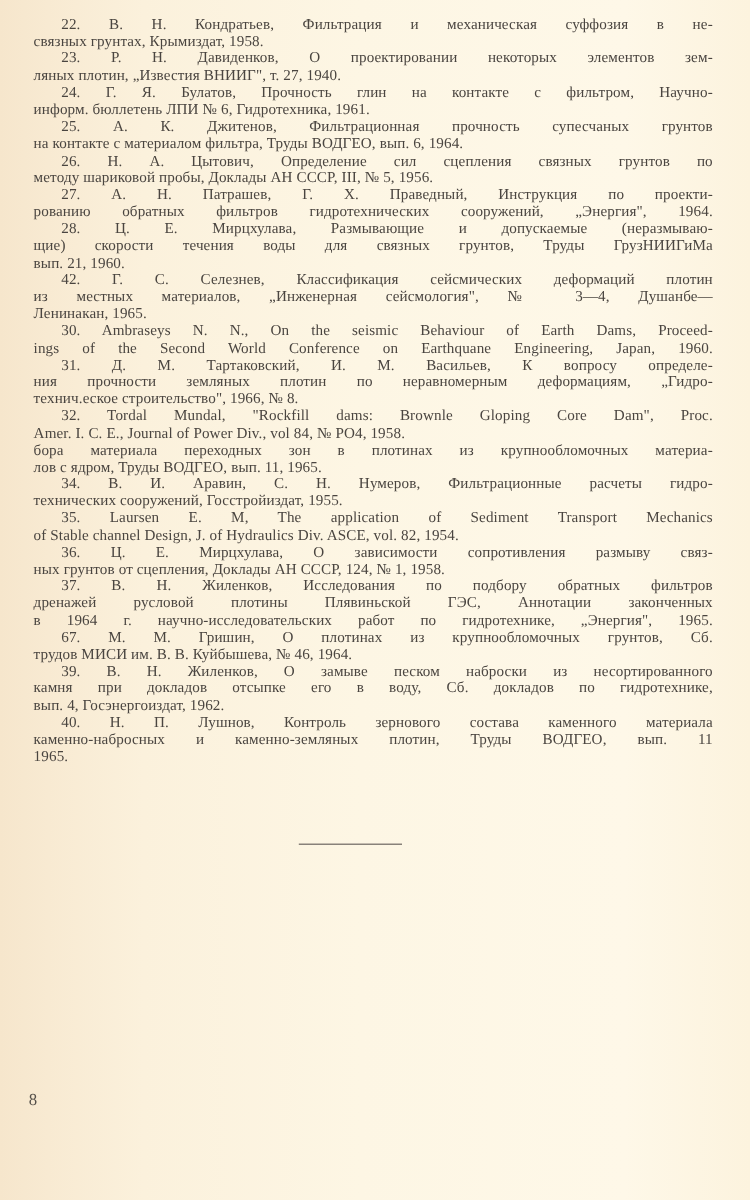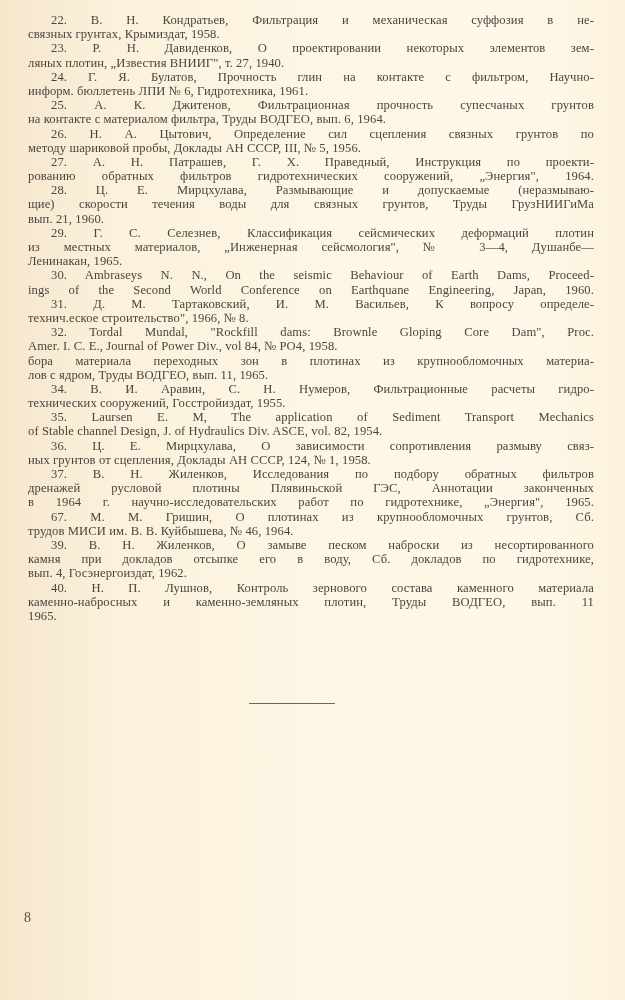--- a/index.html
+++ b/index.html
@@ -94,32 +94,33 @@
       <div class="line just">рованию обратных фильтров гидротехнических сооружений, „Энергия", 1964.</div>
     </div>
 
     <div>
       <div class="line first just">28. Ц. Е. Мирцхулава, Размывающие и допускаемые (неразмываю-</div>
       <div class="line just">щие) скорости течения воды для связных грунтов, Труды ГрузНИИГиМа</div>
       <div class="line">вып. 21, 1960.</div>
     </div>
 
     <div>
-      <div class="line first just">29. Г. С. Селезнев, Классификация сейсмических деформаций плотин</div>
+      <div class="line first just">42. Г. С. Селезнев, Классификация сейсмических деформаций плотин</div>
       <div class="line just">из местных материалов, „Инженерная сейсмология", № 3—4, Душанбе—</div>
       <div class="line">Ленинакан, 1965.</div>
     </div>
 
     <div>
       <div class="line first just">30. Ambraseys N. N., On the seismic Behaviour of Earth Dams, Proceed-</div>
       <div class="line just">ings of the Second World Conference on Earthquane Engineering, Japan, 1960.</div>
     </div>
 
     <div>
       <div class="line first just">31. Д. М. Тартаковский, И. М. Васильев, К вопросу определе-</div>
+      <div class="line just">ния прочности земляных плотин по неравномерным деформациям, „Гидро-</div>
       <div class="line">технич.еское строительство", 1966, № 8.</div>
     </div>
 
     <div>
       <div class="line first just">32. Tordal Mundal, "Rockfill dams: Brownle Gloping Core Dam", Proc.</div>
       <div class="line">Amer. I. C. E., Journal of Power Div., vol 84, № PO4, 1958.</div>
     </div>
 
     <div>
       <div class="line just">бора материала переходных зон в плотинах из крупнообломочных материа-</div>

